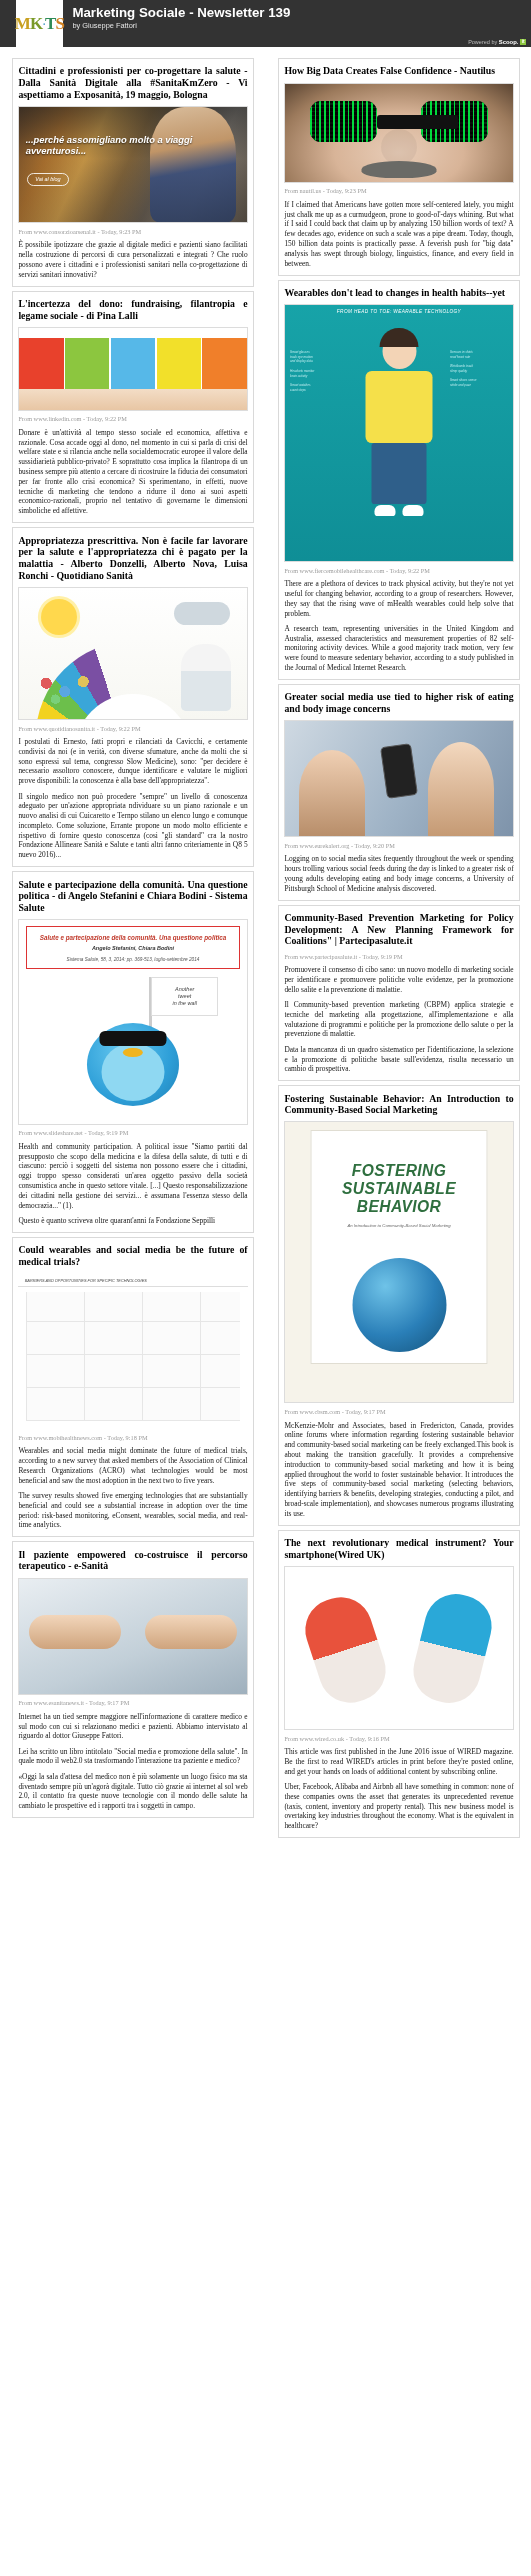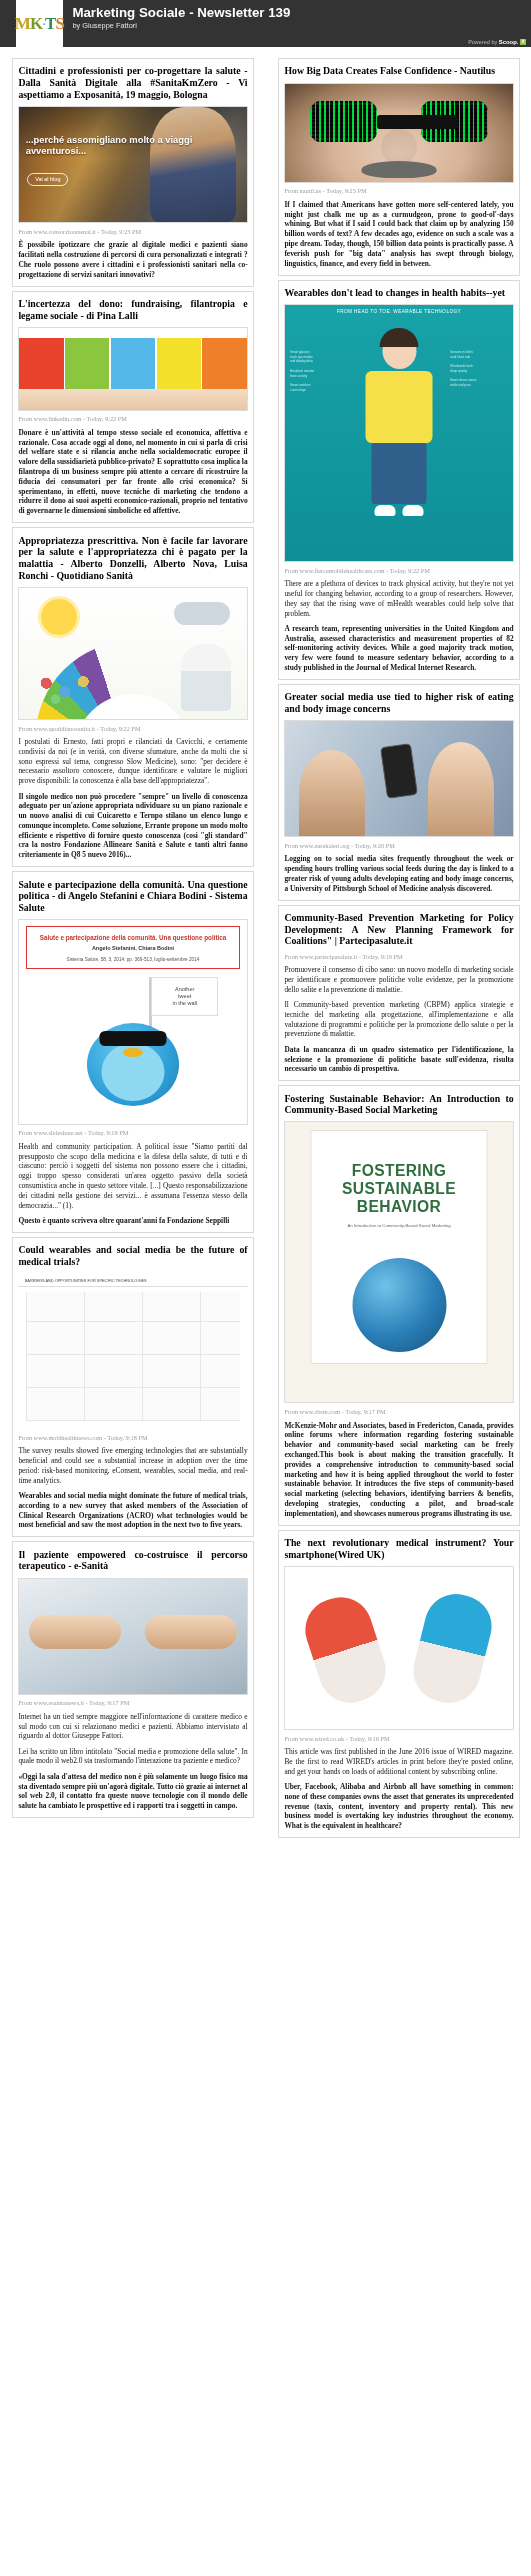--- a/index.html
+++ b/index.html
@@ -102,37 +102,38 @@
     margin: 1.6px 0 5.5px 0;
     text-align: justify;
     color: #000;
   }
   .thumb {
     width: 100%;
     border: 0.8px solid #dcdcdc;
     position: relative;
     overflow: hidden;
     display: block;
+    font-style: italic;
   }
   .meta {
     color: #9b9b9b;
     font-size: 6.3px;
     font-family: "Liberation Serif", serif;
     margin: 4.7px 0 4.7px 0;
     line-height: 7.8px;
   }
   .body-txt {
     font-size: 7.4px;
     line-height: 9.8px;
     text-align: justify;
     color: #151515;
     margin: 0;
   }
   .body-txt p { margin: 0 0 5.5px 0; }
-  .body-txt p:last-child { margin-bottom: 0; font-weight: bold; }
+  .body-txt p:last-child { margin-bottom: 0; }
   .img-autumn {
     height: 117px;
     background:
       linear-gradient(to bottom, rgba(20,25,30,.55) 0%, rgba(20,25,30,.12) 45%, rgba(30,30,30,.25) 100%),
       linear-gradient(115deg,#6d4a2a 0%,#b8782f 18%,#d8a24a 32%,#8a6a3c 48%,#6a5f52 62%,#8c8378 78%,#5d5347 100%);
       position: relative;
   }
   .img-autumn .cap {
     position:absolute; left:6.3px; top:26.6px;
     color:#fff; font-family:"Liberation Sans",sans-serif;
@@ -505,22 +506,22 @@
     </div>
 
     <div class="card">
       <h2>Could wearables and social media be the future of medical trials?</h2>
       <div class="thumb img-matrixgrid">
         <div class="ghead">BARRIERS AND OPPORTUNITIES FOR SPECIFIC TECHNOLOGIES</div>
         <div class="grid"></div>
       </div>
       <div class="meta">From www.mobihealthnews.com - Today, 9:18 PM</div>
       <div class="body-txt">
+        <p>Wearables and social media might dominate the future of medical trials, according to a new survey that asked members of the Association of Clinical Research Organizations (ACRO) what technologies would be most beneficial and saw the most adoption in the next two to five years.</p>
         <p>The survey results showed five emerging technologies that are substantially beneficial and could see a substantial increase in adoption over the time period: risk-based monitoring, eConsent, wearables, social media, and real-time analytics.</p>
-        <p>Wearables and social media might dominate the future of medical trials, according to a new survey that asked members of the Association of Clinical Research Organizations (ACRO) what technologies would be most beneficial and saw the most adoption in the next two to five years.</p>
       </div>
     </div>
 
     <div class="card">
       <h2>Il paziente empowered co-costruisce il percorso terapeutico - e-Sanità</h2>
       <div class="thumb img-handshake">
         <div class="h a"></div>
         <div class="h b"></div>
       </div>
       <div class="meta">From www.esanitanews.it - Today, 9:17 PM</div>

